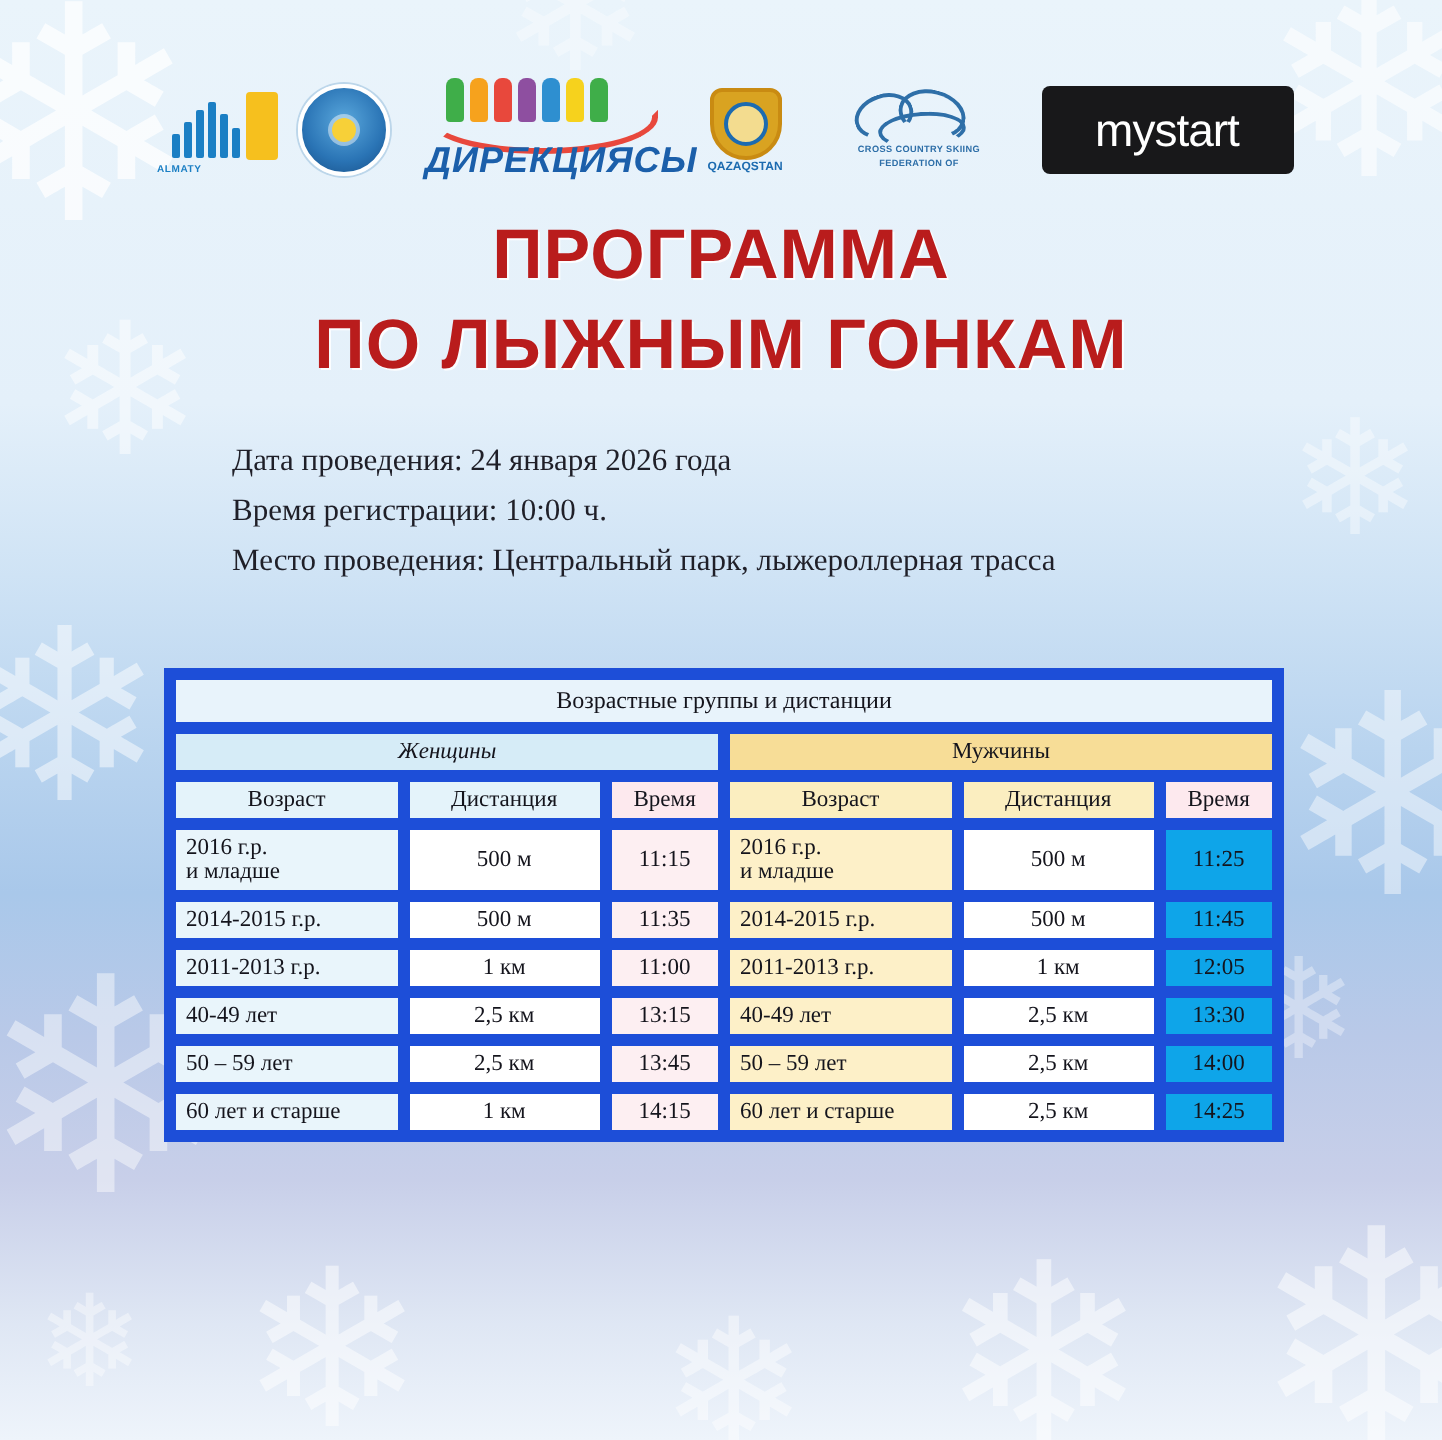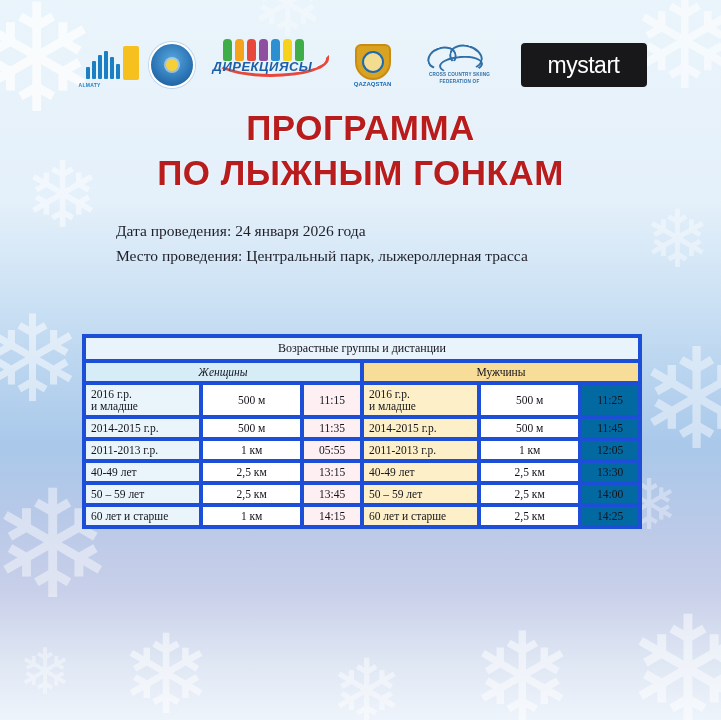--- a/index.html
+++ b/index.html
@@ -52,22 +52,22 @@
 
   .logo-dir { width: 116px; height: 52px; position: relative; }
   .logo-dir .people { position: absolute; top: 0; left: 10px; display: flex; gap: 3px; }
   .logo-dir .people i { width: 9px; height: 22px; border-radius: 4px 4px 2px 2px; display: block; }
   .logo-dir .swoosh {
     position: absolute; left: 0; top: 16px; width: 116px; height: 22px;
     border: 3px solid #e8483c; border-top-color: transparent; border-left-color: transparent;
     border-radius: 0 0 60% 60%/0 0 100% 100%;
   }
   .logo-dir .dirtext {
-    position: absolute; bottom: 17px; left: 0; width: 116px; text-align: left;
-    font-size: 13px; font-weight: bold; font-style: italic; color: #1b5faa; letter-spacing: .5px;
+    position: absolute; bottom: 0; left: 0; width: 116px; text-align: right;
+    font-size: 18px; font-weight: bold; font-style: italic; color: #1b5faa; letter-spacing: .5px;
   }
 
   .logo-qaz { width: 52px; height: 50px; position: relative; display:flex; flex-direction:column; align-items:center;}
   .logo-qaz .shield {
     width: 36px; height: 36px; background: #d9a321;
     border: 2px solid #c98b12;
     border-radius: 6px 6px 18px 18px;
     display:flex; align-items:center; justify-content:center;
   }
   .logo-qaz .inner { width: 22px; height: 22px; border-radius: 50%; border: 2px solid #1c6bb0; background: #f3dc8f;}
@@ -106,40 +106,40 @@
     color: #1f1f28;
     line-height: 1.62;
     font-family: "Liberation Serif", serif;
     margin-left: 32px;
   }
 
   
   .table-wrap { position: absolute; top: 334px; left: 82px; width: 560px; }
   table { border-collapse: collapse; width: 100%; background: #ffffff; }
   th, td {
-    border: 4px solid #1d4ed8;
+    border: 6px solid #1d4ed8;
     font-size: 11.5px;
     color: #14141c;
     padding: 3px 5px;
     font-family: "Liberation Serif", serif;
   }
   th { font-weight: normal; text-align: center; }
   .hdr-top { background: #e8f3fb; font-size: 12px; }
   .hdr-w { background: #d6ecf7; font-style: italic; }
   .hdr-m { background: #f7dd97; }
   .sub-w { background: #e4f3fa; }
   .sub-m { background: #fbeec0; }
   .sub-t-w { background: #fde9ee; }
   .sub-t-m { background: #fde9ee; }
   .c-age-w { background: #e9f5fb; text-align: left; }
   .c-dist-w { background: #ffffff; text-align: center; }
   .c-time-w { background: #fdeff2; text-align: center; }
   .c-age-m { background: #fdf0c8; text-align: left; }
   .c-dist-m { background: #ffffff; text-align: center; }
-  .c-time-m { background: #0369a1; text-align: center; }
+  .c-time-m { background: #0ea5e9; text-align: center; }
   .tall { height: 34px; }
   .colw-age { width: 106px; }
   .colw-dist { width: 92px; }
   .colw-time { width: 54px; }
 </style>
 </head>
 <body>
 
 <div>
   <div class="flake" style="left:-26px; top:-16px; font-size:150px; opacity:.75;">❄</div>
@@ -212,33 +212,42 @@
   </div>
 </div>
 
 <div class="title-wrap">
   <div class="title-line">ПРОГРАММА</div>
   <div class="title-line">ПО ЛЫЖНЫМ ГОНКАМ</div>
 </div>
 
 <div class="info">
   <div>Дата проведения: 24 января 2026 года</div>
+  <div>Время регистрации: 10:00 ч.</div>
   <div>Место проведения: Центральный парк, лыжероллерная трасса</div>
 </div>
 
 <div class="table-wrap">
   <table>
     <thead>
       <tr>
         <th class="hdr-top" colspan="6">Возрастные группы и дистанции</th>
       </tr>
       <tr>
         <th class="hdr-w" colspan="3">Женщины</th>
         <th class="hdr-m" colspan="3">Мужчины</th>
       </tr>
+      <tr>
+        <th class="sub-w colw-age">Возраст</th>
+        <th class="sub-w colw-dist">Дистанция</th>
+        <th class="sub-t-w colw-time">Время</th>
+        <th class="sub-m colw-age">Возраст</th>
+        <th class="sub-m colw-dist">Дистанция</th>
+        <th class="sub-t-m colw-time">Время</th>
+      </tr>
     </thead>
     <tbody>
         <tr class="tall">
           <td class="c-age-w colw-age">2016 г.р.<br>и младше</td>
           <td class="c-dist-w colw-dist">500 м</td>
           <td class="c-time-w colw-time">11:15</td>
           <td class="c-age-m colw-age">2016 г.р.<br>и младше</td>
           <td class="c-dist-m colw-dist">500 м</td>
           <td class="c-time-m colw-time">11:25</td>
         </tr>
@@ -246,21 +255,21 @@
           <td class="c-age-w colw-age">2014-2015 г.р.</td>
           <td class="c-dist-w colw-dist">500 м</td>
           <td class="c-time-w colw-time">11:35</td>
           <td class="c-age-m colw-age">2014-2015 г.р.</td>
           <td class="c-dist-m colw-dist">500 м</td>
           <td class="c-time-m colw-time">11:45</td>
         </tr>
         <tr>
           <td class="c-age-w colw-age">2011-2013 г.р.</td>
           <td class="c-dist-w colw-dist">1 км</td>
-          <td class="c-time-w colw-time">05:55</td>
+          <td class="c-time-w colw-time">11:00</td>
           <td class="c-age-m colw-age">2011-2013 г.р.</td>
           <td class="c-dist-m colw-dist">1 км</td>
           <td class="c-time-m colw-time">12:05</td>
         </tr>
         <tr>
           <td class="c-age-w colw-age">40-49 лет</td>
           <td class="c-dist-w colw-dist">2,5 км</td>
           <td class="c-time-w colw-time">13:15</td>
           <td class="c-age-m colw-age">40-49 лет</td>
           <td class="c-dist-m colw-dist">2,5 км</td>

